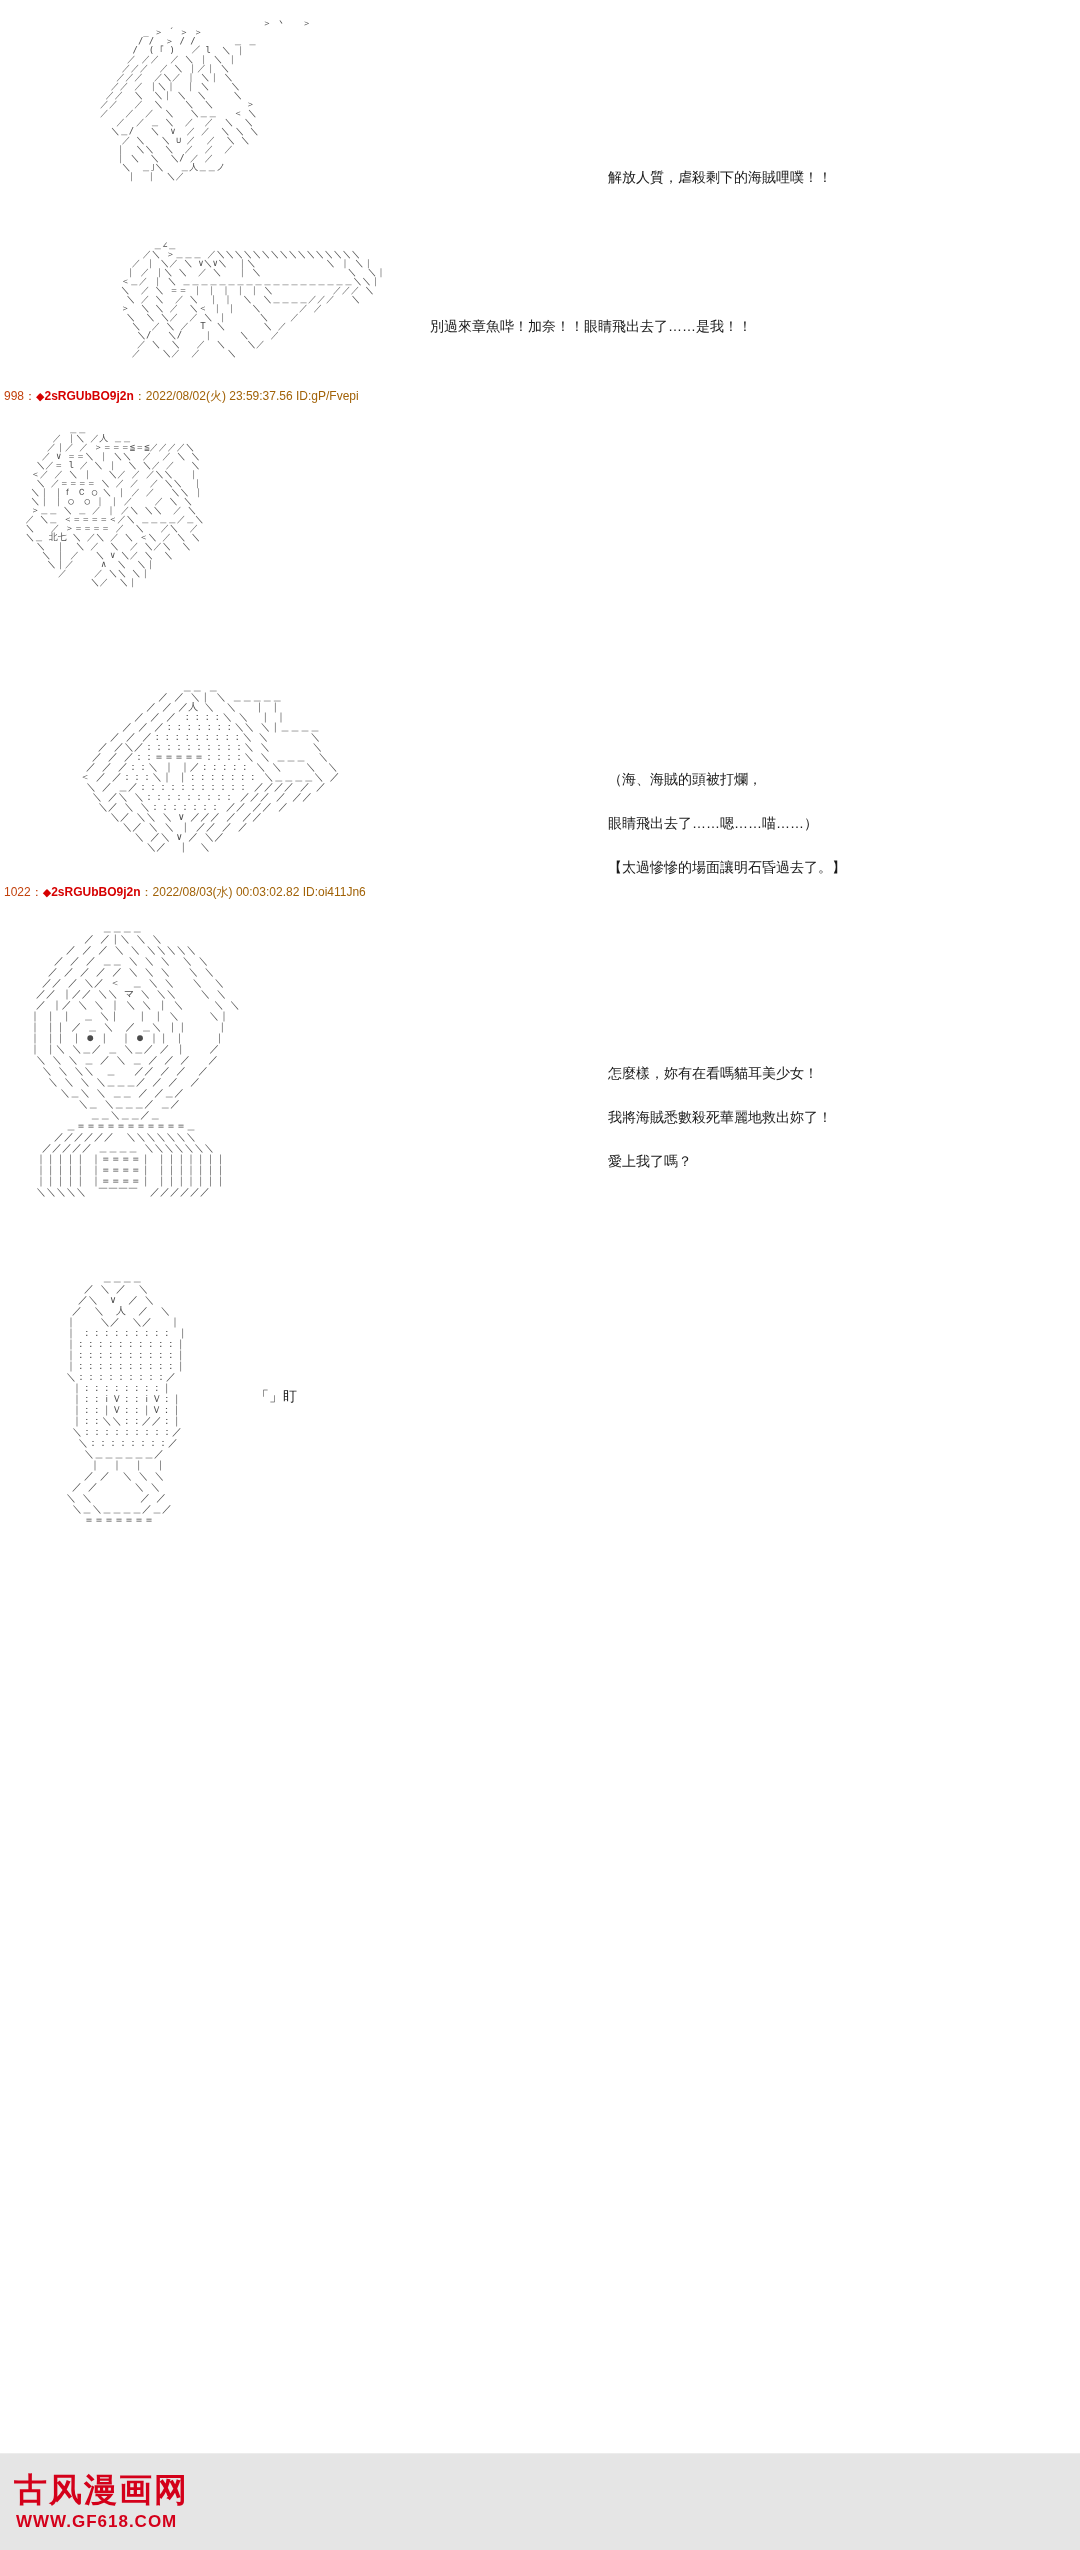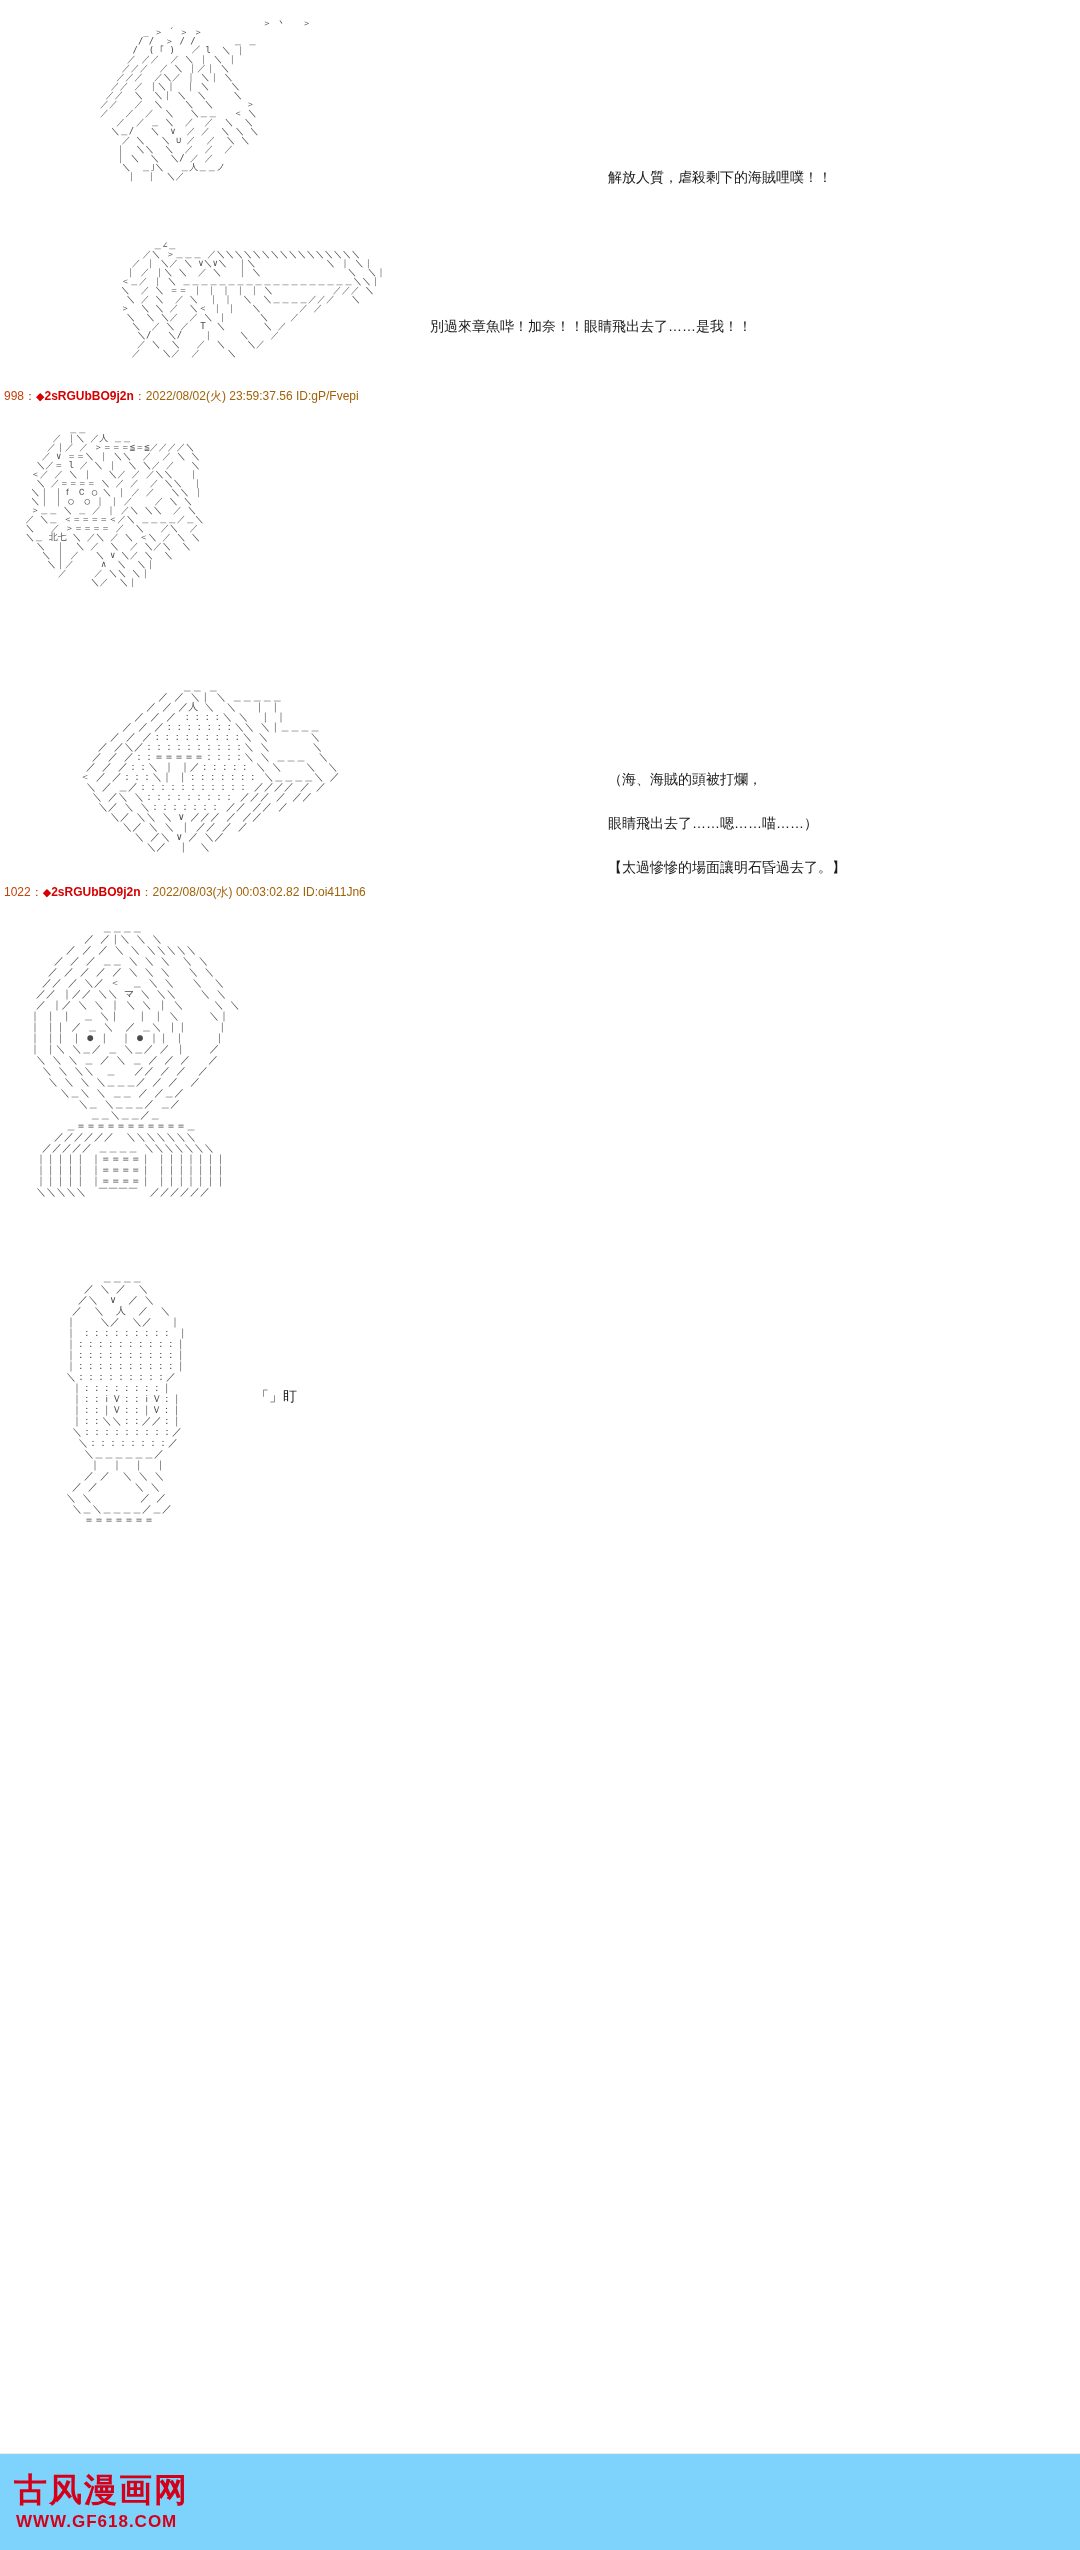--- a/index.html
+++ b/index.html
@@ -48,21 +48,21 @@
   .postheader .diamond { color: #d60000; font-size: 11px; }
   .postheader .trip { color: #d60000; font-weight: bold; }
   .postheader .meta { color: #a16207; }
 
   .footer {
     position: absolute;
     left: 0;
     bottom: 0;
     width: 1080px;
     height: 96px;
-    background: #7dd3fc;
+    background: #e5e5e5;
     border-top: 1px solid #ececec;
   }
   .footer-logo {
     position: absolute;
     left: 14px;
     top: 14px;
     font-family: "DejaVu Sans", sans-serif;
     font-size: 33px;
     font-weight: bold;
     color: #d4001a;
@@ -187,20 +187,25 @@
      ＼＿＼ ＼ ＿＿ ／ ／＿／
         ＼＿ ＼＿＿＿／ ＿／
           ＿＿＼＿＿／＿
       ＿＝＝＝＝＝＝＝＝＝＝＝＿
     ／／／／／／  ＼＼＼＼＼＼＼
   ／／／／／ ＿＿＿＿ ＼＼＼＼＼＼＼
  ｜｜｜｜｜ ｜＝＝＝＝｜ ｜｜｜｜｜｜｜
  ｜｜｜｜｜ ｜＝＝＝＝｜ ｜｜｜｜｜｜｜
  ｜｜｜｜｜ ｜＝＝＝＝｜ ｜｜｜｜｜｜｜
  ＼＼＼＼＼  ￣￣￣￣  ／／／／／／</pre>
+  <div class="dialogue" style="left:608px; top:1062px; width:460px;">怎麼樣，妳有在看嗎貓耳美少女！
+
+我將海賊悉數殺死華麗地救出妳了！
+
+愛上我了嗎？</div>
 
   <pre class="aa" style="left:60px; top:1262px; width:420px; font-size:10px; line-height:11px;">       ＿＿＿＿
     ／ ＼ ／  ＼
    ／＼  ∨  ／ ＼
   ／  ＼  人  ／  ＼
  ｜    ＼／  ＼／   ｜
  ｜ ：：：：：：：：： ｜
  ｜：：：：：：：：：：｜
  ｜：：：：：：：：：：｜
  ｜：：：：：：：：：：｜

